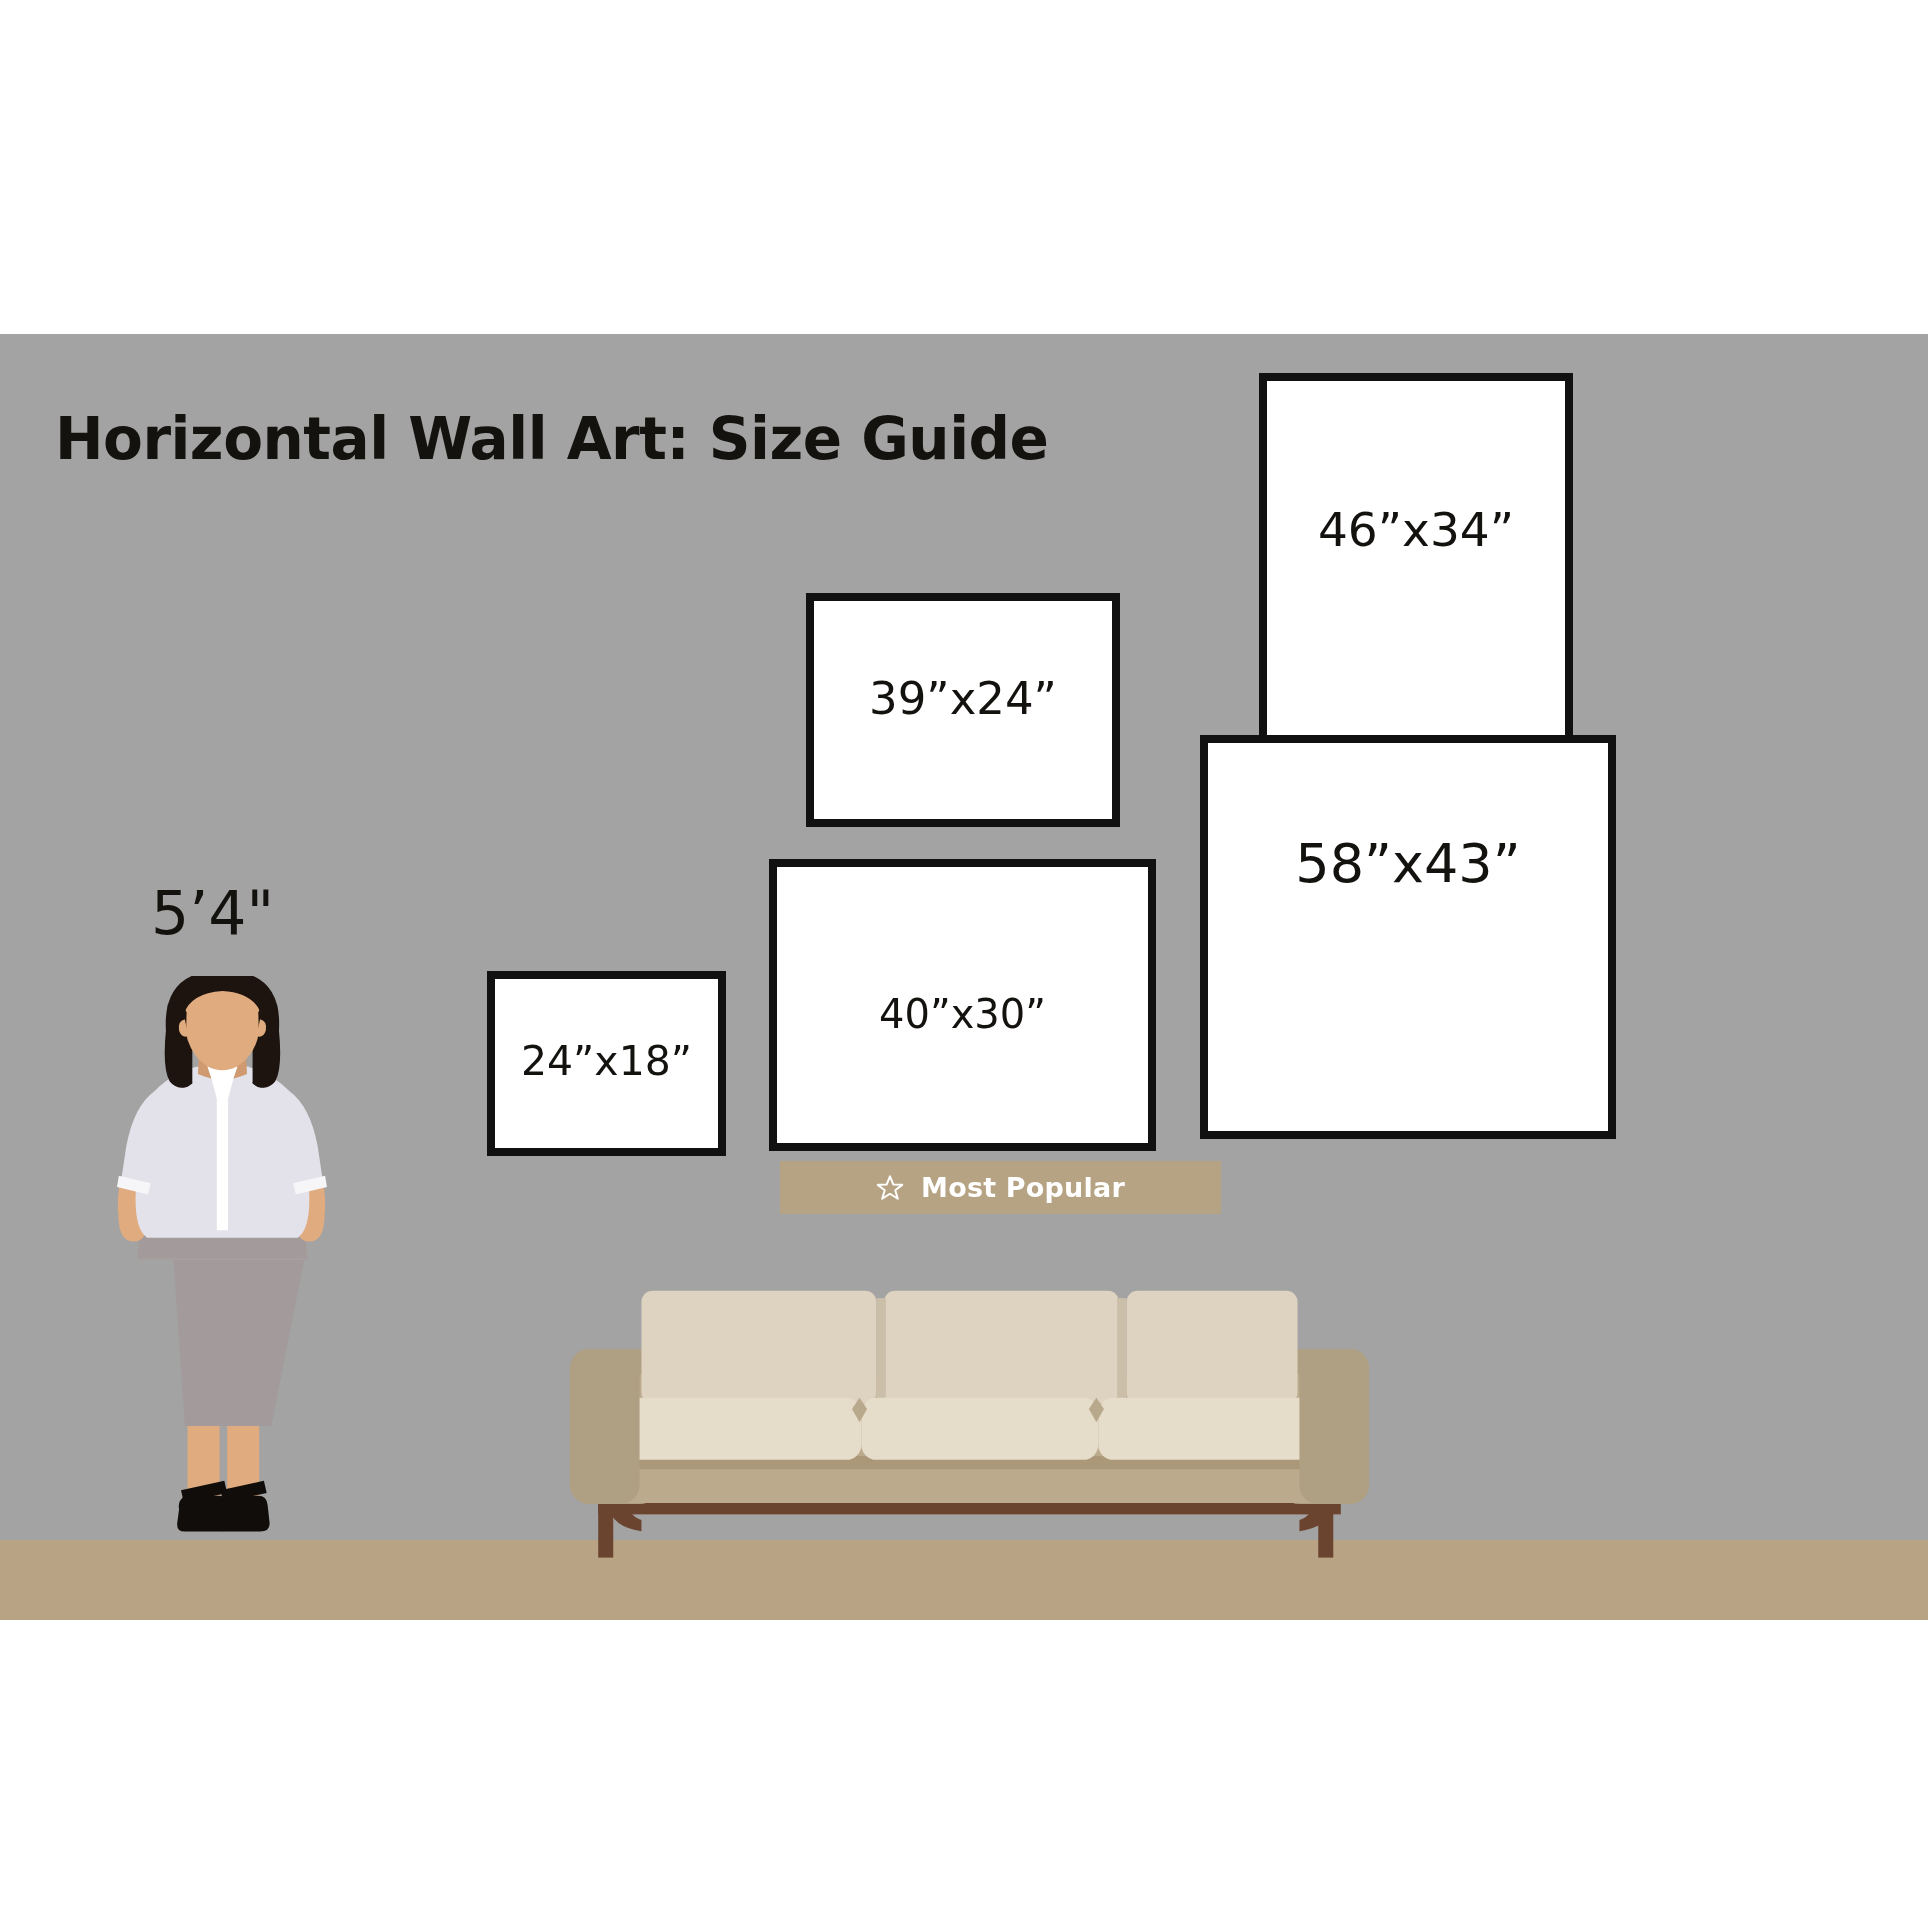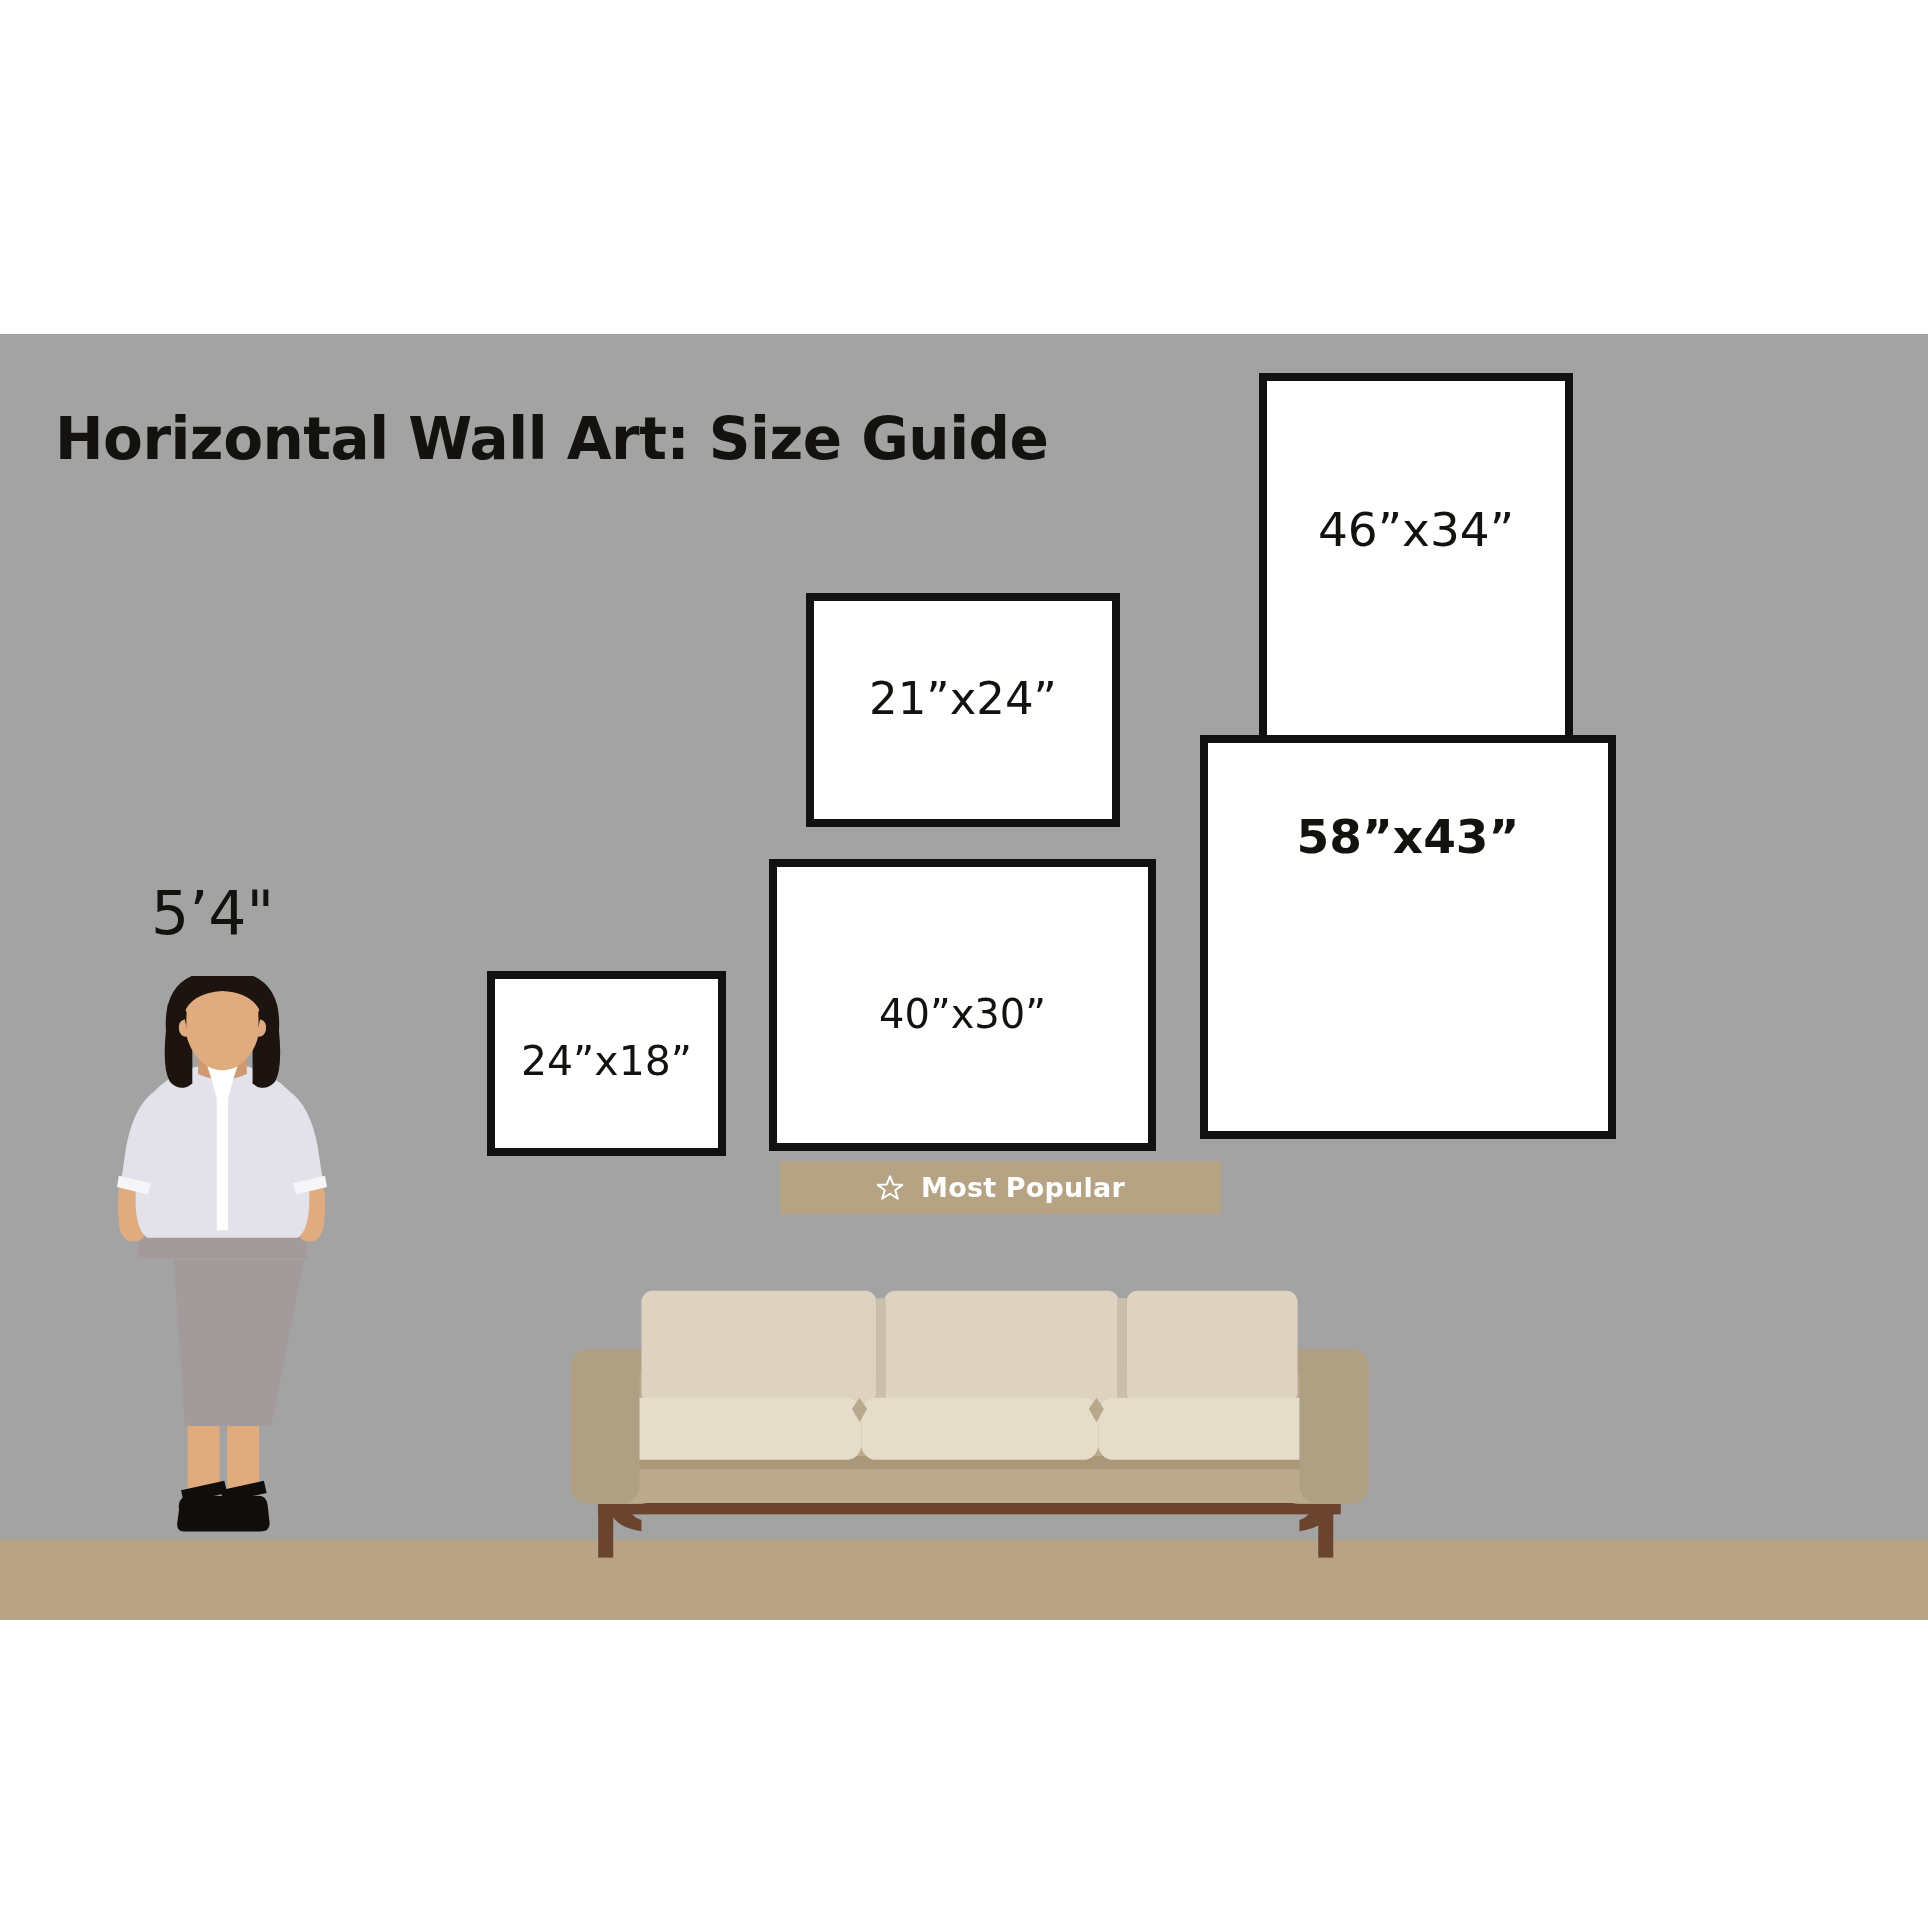--- a/index.html
+++ b/index.html
@@ -88,21 +88,21 @@
   #frame-32x24 { left: 806px; top: 259px;  width: 314px; height: 234px; }
   #frame-32x24 .frame-label { font-size: 45px; margin-top: 75px; }
 
   #frame-40x30 { left: 769px; top: 525px;  width: 387px; height: 292px; }
   #frame-40x30 .frame-label { font-size: 40px; margin-top: 127px; }
 
   #frame-46x34 { left: 1259px; top: 39px;  width: 314px; height: 410px; }
   #frame-46x34 .frame-label { font-size: 47px; margin-top: 125px; }
 
   #frame-58x43 { left: 1200px; top: 401px; width: 416px; height: 404px; }
-  #frame-58x43 .frame-label { font-size: 47px; margin-top: 70px; font-weight: bold; }
+  #frame-58x43 .frame-label { font-size: 54px; margin-top: 94px; }
 
   
   #badge {
     position: absolute;
     left: 780px;
     top: 827px;
     width: 441px;
     height: 53px;
     background: #b5a383;
     display: flex;
@@ -239,21 +239,21 @@
         <rect x="10" y="68" width="74" height="165" rx="20" fill="#b0a083"></rect>
         <rect x="786" y="68" width="74" height="165" rx="20" fill="#b0a083"></rect>
       </svg>
     </div>
 
     <div class="frame" id="frame-24x18">
       <span class="frame-label">24”x18”</span>
     </div>
 
     <div class="frame" id="frame-32x24">
-      <span class="frame-label">21”x24”</span>
+      <span class="frame-label">39”x24”</span>
     </div>
 
     <div class="frame" id="frame-40x30">
       <span class="frame-label">40”x30”</span>
     </div>
 
     <div class="frame" id="frame-46x34">
       <span class="frame-label">46”x34”</span>
     </div>
 

